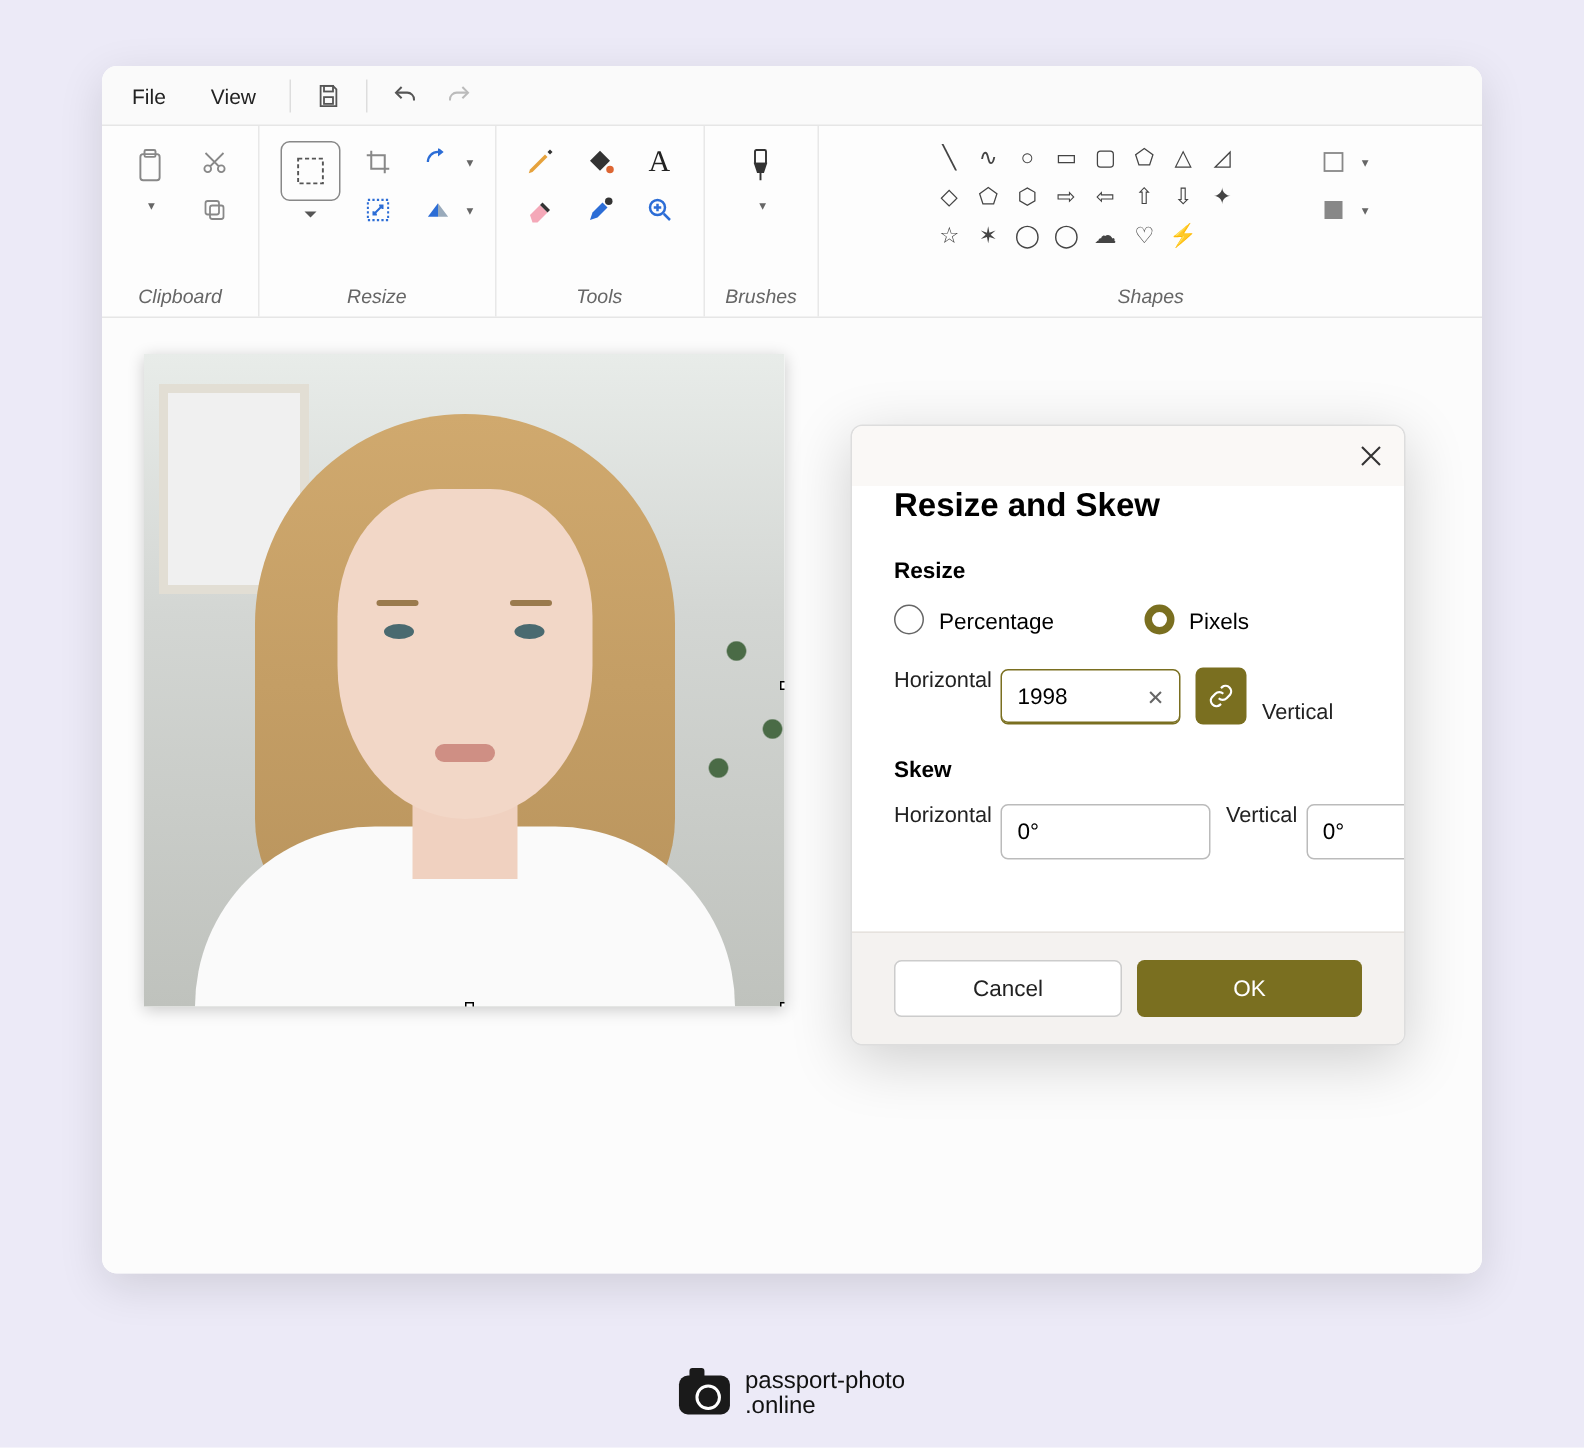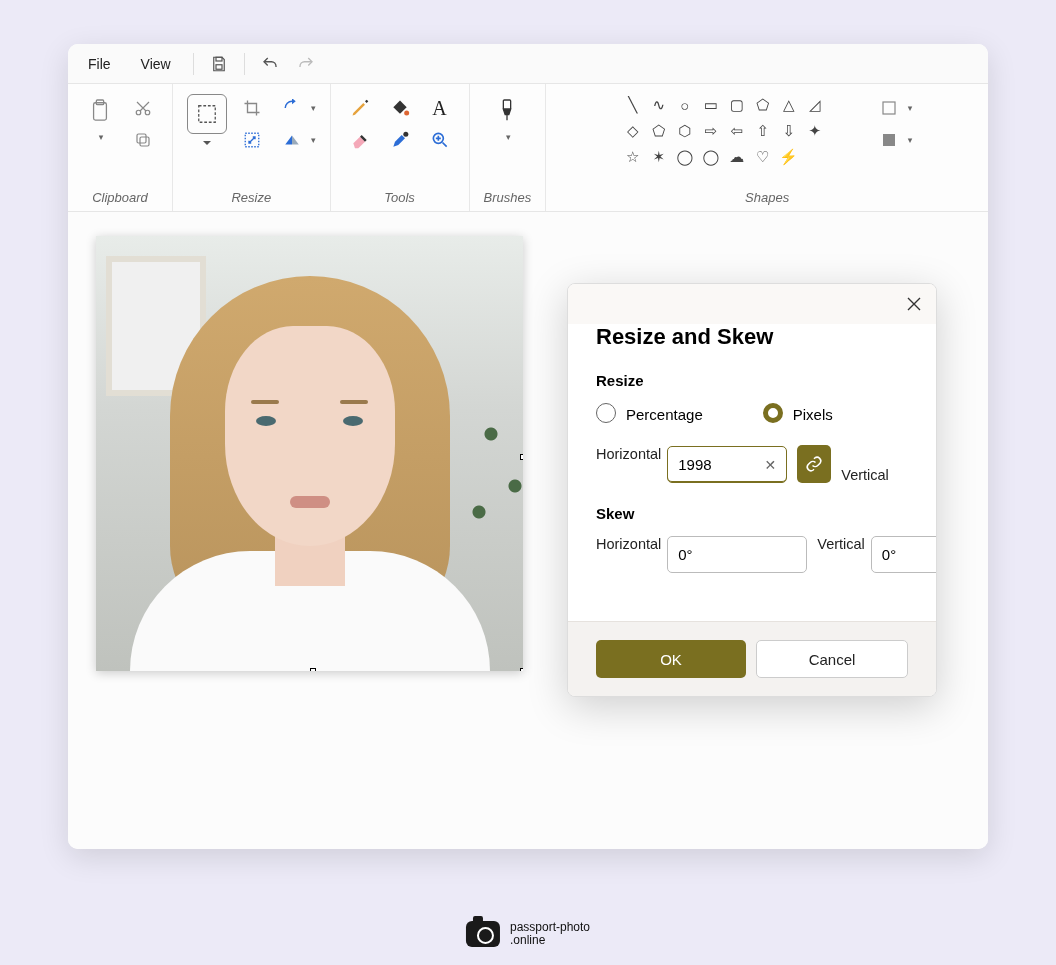--- a/index.html
+++ b/index.html
@@ -135,21 +135,21 @@
 .input-box .clear { color:#666; font-size:14px; cursor:pointer; }
 .link-btn { width:34px; height:38px; background:#7a6f20; border-radius:5px; display:flex; align-items:center; justify-content:center; cursor:pointer; }
 .dialog-footer { display:flex; gap:10px; padding:18px 28px; background:#f4f2f0; border-top:1px solid #e6e2de; }
 .btn { flex:1; height:38px; border-radius:5px; font-size:15px; display:flex; align-items:center; justify-content:center; cursor:pointer; }
 .btn-primary { background:#7a6f20; color:#fff; }
 .btn-secondary { background:#fff; border:1px solid #ccc; color:#222; }
 .footer-logo { position:absolute; bottom:18px; left:50%; transform:translateX(-50%); display:flex; align-items:center; gap:10px; }
 .footer-logo .cam { width:34px; height:26px; background:#1a1a1a; border-radius:6px; position:relative; }
 .footer-logo .cam::before { content:""; position:absolute; top:-5px; left:7px; width:10px; height:6px; background:#1a1a1a; border-radius:2px 2px 0 0; }
 .footer-logo .cam::after { content:""; position:absolute; top:6px; left:11px; width:13px; height:13px; border:2px solid #fff; border-radius:50%; }
-.footer-logo .txt { font-size:12px; line-height:1.05; font-weight:500; color:#111; }
+.footer-logo .txt { font-size:16px; line-height:1.05; font-weight:500; color:#111; }
 .shapes-grid { display:grid; grid-template-columns: repeat(9, 22px); grid-auto-rows:22px; gap:4px; }
 .shapes-grid span { display:flex; align-items:center; justify-content:center; color:#444; font-size:15px; cursor:pointer; }
 </style>
 </head>
 <body>
 
 <div class="app-window">
 
   <div class="menubar">
     <div class="menu-item">File</div>
@@ -445,22 +445,22 @@
       </div>
       <div class="field" style="flex:1">
         <label>Vertical</label>
         <div class="input-box" style="width:140px">
           <span>0°</span>
         </div>
       </div>
     </div>
   </div>
   <div class="dialog-footer">
+    <div class="btn btn-secondary">Cancel</div>
     <div class="btn btn-primary">OK</div>
-    <div class="btn btn-secondary">Cancel</div>
   </div>
 </div>
 
 <div class="footer-logo">
   <div class="cam"></div>
   <div class="txt">
     <div>passport-photo</div>
     <div>.online</div>
   </div>
 </div>

